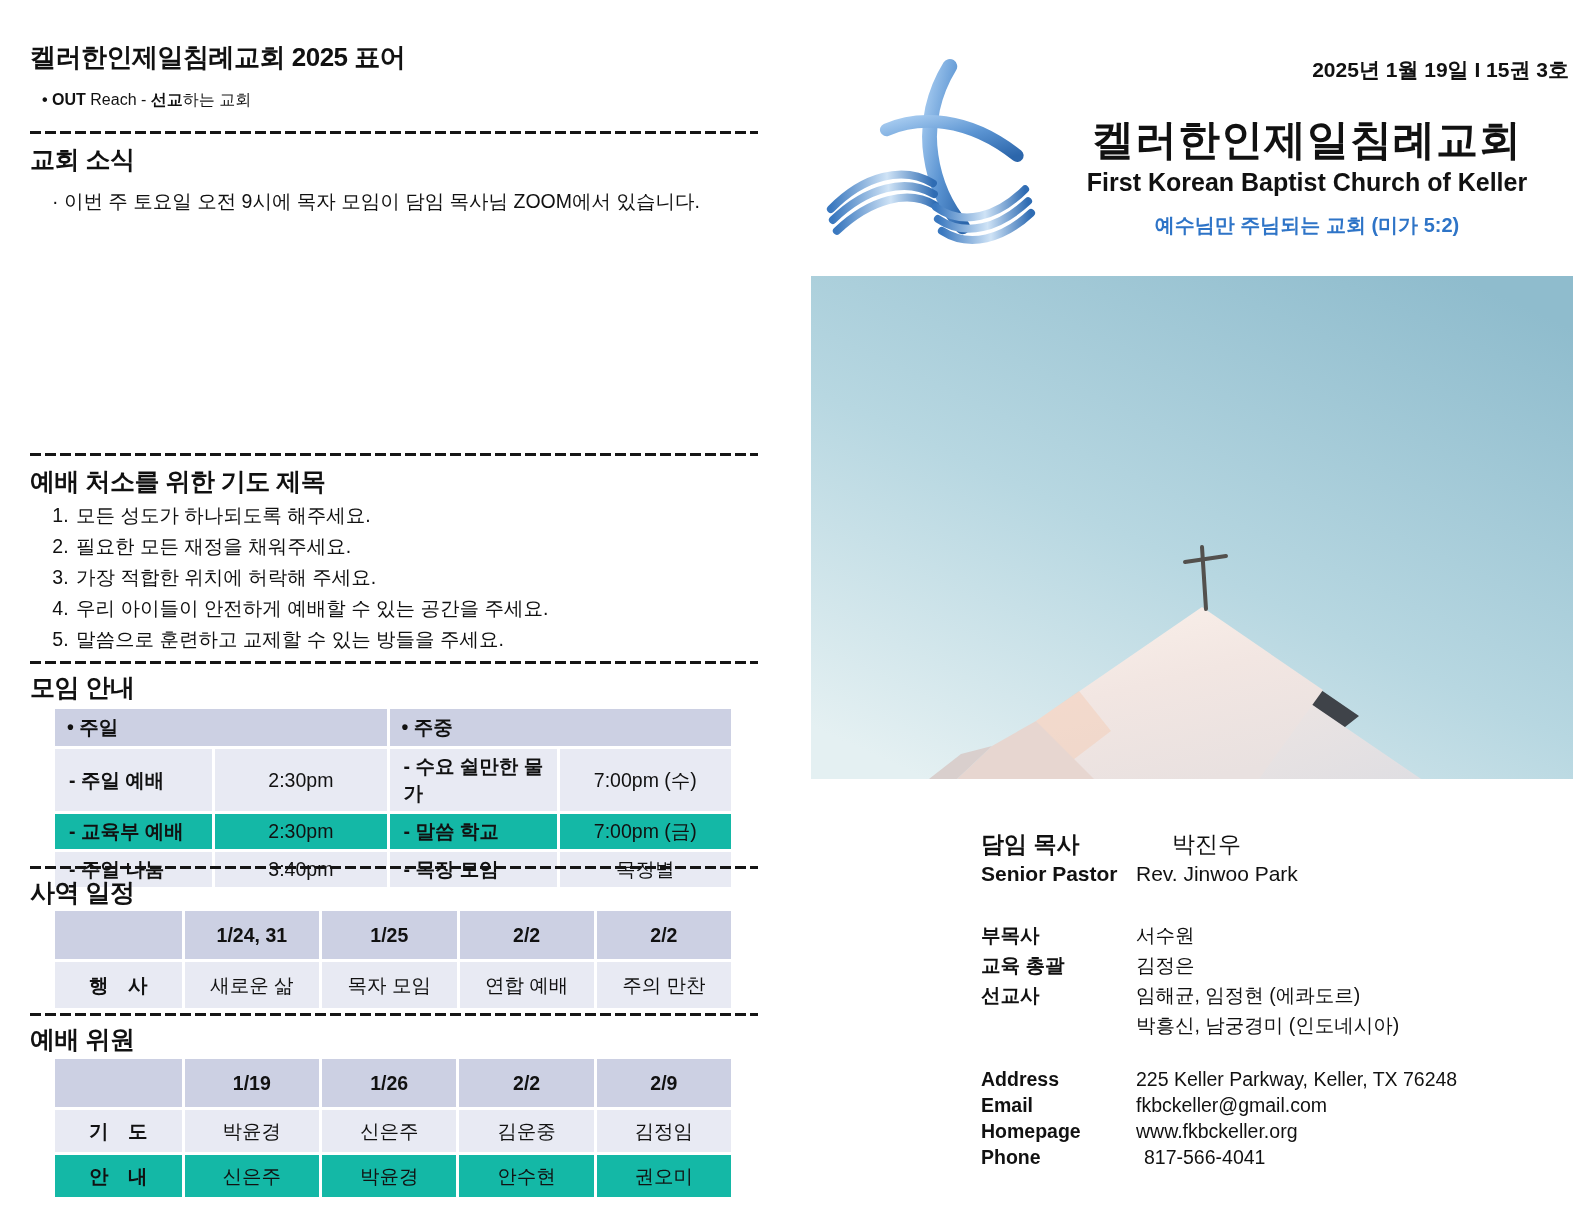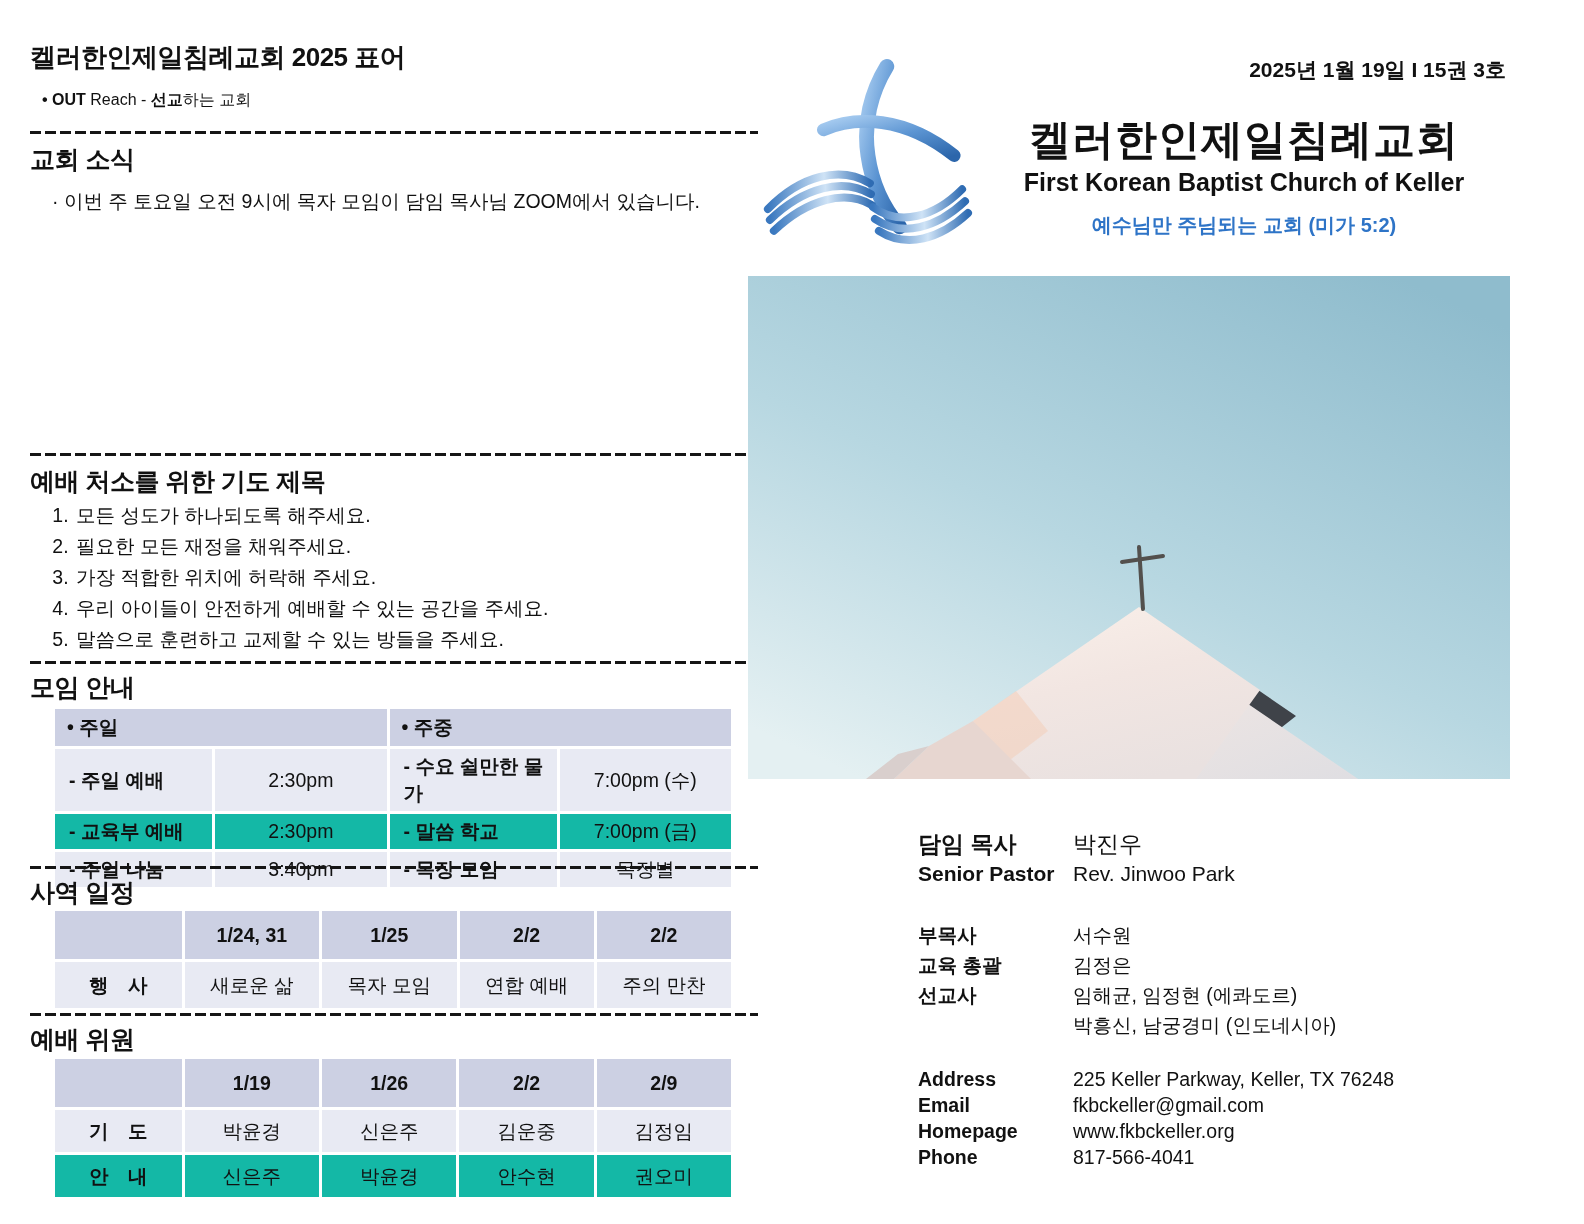--- a/index.html
+++ b/index.html
@@ -32,36 +32,36 @@
   .hdrcell.c{text-align:center;padding:8px 4px;}
   .lblcell{font-weight:bold;text-align:left;padding:4px 4px 4px 14px;height:26px;}
   .valcell{text-align:center;padding:0 4px;}
   tr.rowA td{background:#e8eaf3;}
   tr.rowB td{background:#14b8a6;}
   .t-min .hdrcell,.t-wor .hdrcell{height:32px;}
   .t-min .lblcell,.t-min .valcell{height:38px;}
   .t-wor .lblcell,.t-wor .valcell{height:34px;}
   .t-min .lblcell,.t-wor .lblcell{text-align:center;padding-left:4px;}
   
-  .right-col{position:absolute;left:748px;top:0;width:762px;height:1031px;}
+  .right-col{position:absolute;left:811px;top:0;width:762px;height:1031px;}
   .issue{position:absolute;top:56px;right:4px;font-size:21px;font-weight:bold;}
   .logo{position:absolute;left:8px;top:58px;width:218px;height:204px;}
   .church-block{position:absolute;left:230px;top:112px;width:532px;text-align:center;}
   .church-kr{font-size:42px;font-weight:bold;letter-spacing:1px;}
   .church-en{font-size:25px;font-weight:bold;}
   .tagline{font-size:20px;font-weight:bold;margin-top:15px;}
   .photo{position:absolute;left:0;top:276px;width:762px;height:503px;}
   
   .info-row{position:absolute;left:170px;display:flex;}
   .info-row .label{width:155px;font-weight:bold;flex:0 0 auto;}
   .info-row .value{flex:1;}
   .sz-lg{font-size:23px;} .sz-md{font-size:21px;} .sz-sm{font-size:19.5px;}
-  .ir1{top:829px;} .ir2{top:862px;} .ir3{top:922px;} .ir4{top:952px;}
+  .ir1{top:829px;gap:36px;} .ir2{top:862px;} .ir3{top:922px;} .ir4{top:952px;}
   .ir5{top:982px;} .ir6{top:1012px;} .ir7{top:1068px;} .ir8{top:1094px;}
-  .ir9{top:1120px;} .ir10{top:1146px;}
+  .ir9{top:1120px;} .ir10{top:1146px;gap:8px;}
 </style>
 </head>
 <body>
 
 <div class="left-col">
 
   <div class="abs motto-title">켈러한인제일침례교회 2025 표어</div>
 
   <div class="abs motto-bullet"><span class="b">• OUT</span><span> Reach - </span><span class="b">선교</span><span>하는 교회</span></div>
 

